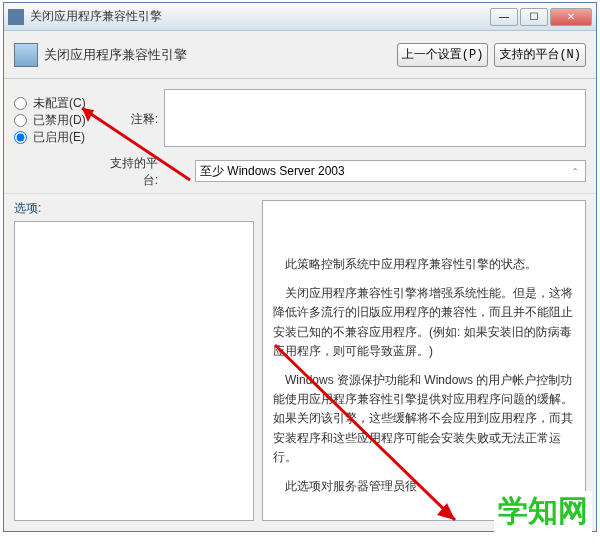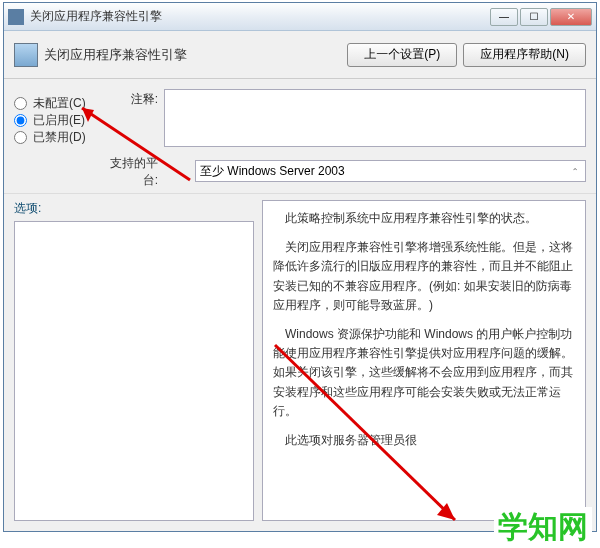--- a/index.html
+++ b/index.html
@@ -10,53 +10,53 @@
     .titlebar { height: 28px; background: linear-gradient(#fdfefe, #e8eef5, #d6e1ed); display: flex; align-items: center; padding: 0 4px; border-bottom: 1px solid #b0c4d8; }
     .titlebar-icon { width: 16px; height: 16px; background: #5a7ea3; margin-right: 6px; display: inline-block; }
     .titlebar-text { font-size: 12px; color: #333; flex: 1; }
     .titlebar-btns { display: flex; gap: 2px; }
     .titlebar-btn { width: 28px; height: 18px; border: 1px solid #9aa; background: linear-gradient(#f7fafd, #dce5ee); font-size: 10px; display: flex; align-items: center; justify-content: center; border-radius: 2px; cursor: pointer; }
     .titlebar-btn.close { background: linear-gradient(#f0a5a0, #d85a52); width: 42px; color: #fff; }
     
     .toolbar { height: 48px; background: #f0f0f0; border-bottom: 1px solid #ccc; display: flex; align-items: center; padding: 0 10px; gap: 6px; }
     .toolbar-icon { width: 24px; height: 24px; background: linear-gradient(#b5d5f0,#7aa8d0); border: 1px solid #678; display: inline-block; }
     .toolbar-title { font-size: 13px; color: #333; flex: 1; }
-    .nav-btn { height: 24px; padding: 0 16px; font-size: 12px; border: 1px solid #8a8a8a; background: linear-gradient(#fdfdfd,#e5e5e5); border-radius: 3px; cursor: pointer; }
+    .nav-btn { height: 24px; padding: 0 4px; font-size: 12px; border: 1px solid #8a8a8a; background: linear-gradient(#fdfdfd,#e5e5e5); border-radius: 3px; cursor: pointer; font-family: Liberation Mono, monospace; }
     
     .body-area { display: flex; padding: 10px 10px 4px 10px; gap: 6px; background:#f0f0f0; border-bottom:1px solid #ddd;}
     .radio-col { width: 78px; display: flex; flex-direction: column; padding-top: 6px; }
     .radio-row { display: flex; align-items: center; gap: 6px; font-size: 12px; color: #333; }
     .radio-row input { cursor: pointer; }
     .radio-row label { cursor: pointer; }
     
     .right-col { flex: 1; display: flex; flex-direction: column; gap: 6px; }
-    .field-row { display: flex; align-items: flex-start; gap: 6px; }
+    .field-row { display: flex; align-items: center; gap: 6px; }
     .field-label { width: 60px; font-size: 12px; text-align: right; padding-top: 2px; color: #333; }
     .comment-box { flex: 1; height: 58px; border: 1px solid #aab; background: #fff; resize: none; font-size: 12px; padding: 2px; }
     .platform-box { flex: 1; height: 22px; border: 1px solid #aab; background: #fff; display: flex; align-items: center; padding: 0 4px; font-size: 12px; position: relative; }
     .dropdown-arrow { position: absolute; right: 2px; top: 2px; width: 16px; height: 16px; display: flex; align-items: center; justify-content: center; font-size: 8px; color: #555; cursor: pointer; }
 
     .lower { display: flex; gap: 8px; padding: 6px 10px 10px 10px; background:#f0f0f0;}
     .lower-col { display: flex; flex-direction: column; }
     .lower-label { font-size: 12px; margin-bottom: 4px; color: #0c4a6e; }
     .options-box { width: 240px; height: 300px; border: 1px solid #aab; background: #fff; }
     .help-box { flex: 1; height: 300px; border: 1px solid #aab; background: #fff; overflow-y: scroll; padding: 8px 10px; font-size: 12px; color: #333; line-height: 1.6; }
     .help-box p { margin-bottom: 10px; text-indent: 1em; }
-    .help-box p:first-child { text-indent: 1em; }
+    .help-box p:first-child { text-indent: 1em; margin-top: 46px; }
     .help-box::-webkit-scrollbar { width: 16px; }
     .help-box::-webkit-scrollbar-track { background: #f0f0f0; border-left: 1px solid #ccc; }
     .help-box::-webkit-scrollbar-thumb { background: #cdcdcd; border: 1px solid #aaa; }
     .help-box::-webkit-scrollbar-button { background: #e5e5e5; height: 16px; border: 1px solid #aaa; }
     
     
     .arrow { position: absolute; pointer-events: none; }
     .arrow svg line { stroke: #d00; stroke-width: 3; }
     .arrow svg polygon { fill: #d00; }
     
-    .watermark { position: absolute; right: 8px; bottom: 0; text-align: right; pointer-events: none; }
+    .watermark { position: absolute; right: 8px; bottom: 16px; text-align: right; pointer-events: none; }
     .watermark .wm-top { font-size: 30px; font-weight: bold; color: #28c428; display: inline-block; background: #fff; padding: 0 4px; }
     .watermark .wm-url { font-size: 16px; color: #ff7a00; font-weight: bold; letter-spacing: 1px; }
     .watermark .wm-url .dot { color: #28c428; }
   </style>
 </head>
 <body>
 
 <div class="window">
 
   <div class="titlebar">
@@ -66,36 +66,36 @@
       <div class="titlebar-btn">—</div>
       <div class="titlebar-btn">☐</div>
       <div class="titlebar-btn close">✕</div>
     </div>
   </div>
 
   <div class="toolbar">
     <span class="toolbar-icon"></span>
     <span class="toolbar-title">关闭应用程序兼容性引擎</span>
     <button class="nav-btn">上一个设置(P)</button>
-    <button class="nav-btn">应用程序帮助(N)</button>
+    <button class="nav-btn">支持的平台(N)</button>
   </div>
 
   <div class="body-area">
     <div class="radio-col">
       <div class="radio-row">
         <input type="radio" name="cfg" style="">
         <label>未配置(C)</label>
       </div>
       <div class="radio-row">
+        <input type="radio" name="cfg" style="">
+        <label>已禁用(D)</label>
+      </div>
+      <div class="radio-row">
         <input type="radio" name="cfg" checked="" style="">
         <label>已启用(E)</label>
-      </div>
-      <div class="radio-row">
-        <input type="radio" name="cfg" style="">
-        <label>已禁用(D)</label>
       </div>
     </div>
 
     <div class="right-col">
       <div class="field-row">
         <div class="field-label">注释:</div>
         <textarea class="comment-box" style=""></textarea>
       </div>
       <div class="field-row" style="align-items:center;gap:37px;">
         <div class="field-label">支持的平台:</div>

